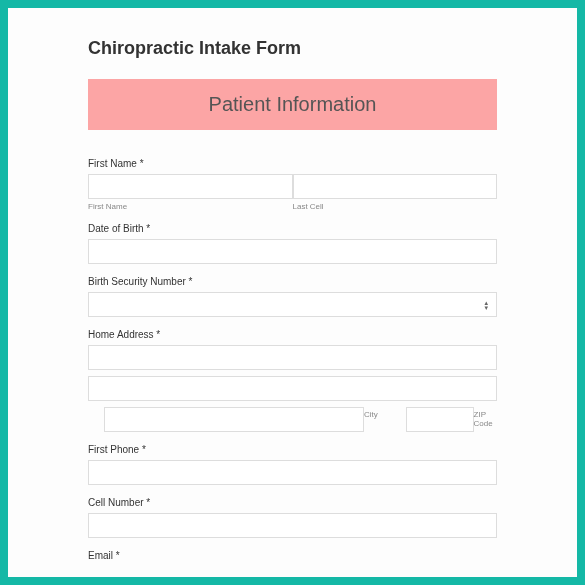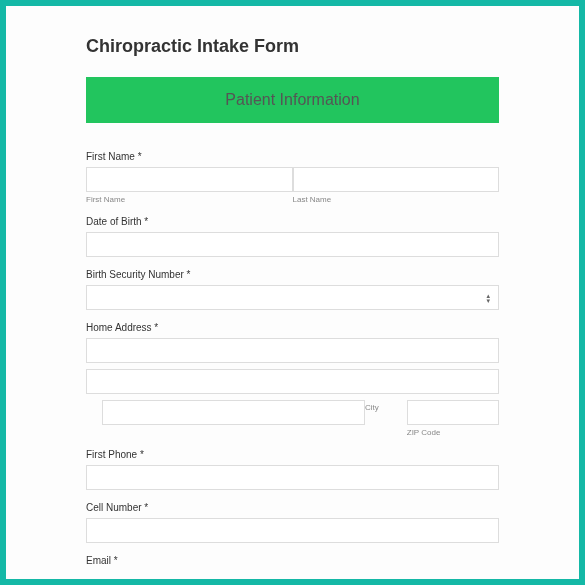--- a/index.html
+++ b/index.html
@@ -4,40 +4,40 @@
 <style>
   * { margin: 0; padding: 0; box-sizing: border-box; }
   body {
     font-family: -apple-system, BlinkMacSystemFont, "Segoe UI", Helvetica, Arial, sans-serif;
     background: #fff;
     width: 585px;
     height: 585px;
     overflow: hidden;
   }
   .frame {
-    border: 6px solid #14b8a6;
+    border: 8px solid #14b8a6;
     width: 585px;
     height: 585px;
     padding: 30px 10px 0 10px;
     background: #fdfdfd;
   }
   .content {
     width: 100%;
     padding: 0 70px;
   }
   .title {
     font-size: 18px;
     font-weight: 700;
     color: #333;
     margin-bottom: 20px;
   }
   .section-header {
-    background: #22c55e;
+    background: #fca5a5;
     color: #555;
-    font-size: 16px;
+    font-size: 20px;
     font-weight: 400;
     text-align: center;
     padding: 14px 0;
     margin-bottom: 28px;
   }
   .field-label {
     font-size: 10px;
     color: #333;
     margin-bottom: 5px;
     display: block;
@@ -49,21 +49,21 @@
     display: block;
   }
   .row {
     display: flex;
     gap: 0;
     margin-bottom: 12px;
   }
   .col { flex: 1; display: flex; flex-direction: column; }
   .col-wide { flex: 3; display: flex; flex-direction: row; padding-left: 16px; }
   .col-mid { flex: 2; display: flex; flex-direction: column; }
-  .col-narrow { flex: 1; display: flex; flex-direction: column; padding-left: 28px; }
+  .col-narrow { flex: 1; display: flex; flex-direction: row; padding-left: 28px; }
   input[type="text"], .select-box {
     width: 100%;
     height: 25px;
     border: 1px solid #ddd;
     background: #fff;
     font-size: 10px;
     padding: 0 6px;
   }
   .select-box {
     position: relative;
@@ -93,21 +93,21 @@
     <div class="section-header">Patient Information</div>
 
     <label class="field-label">First Name *</label>
     <div class="row">
       <div class="col">
         <input type="text" value="" style="">
         <span class="sub-label">First Name</span>
       </div>
       <div class="col">
         <input type="text" value="" style="">
-        <span class="sub-label">Last Name</span>
+        <span class="sub-label">Last Cell</span>
       </div>
     </div>
 
     <div class="single">
       <label class="field-label">Date of Birth *</label>
       <input type="text" value="" style="">
     </div>
 
     <div class="single">
       <label class="field-label">Birth Security Number *</label>

